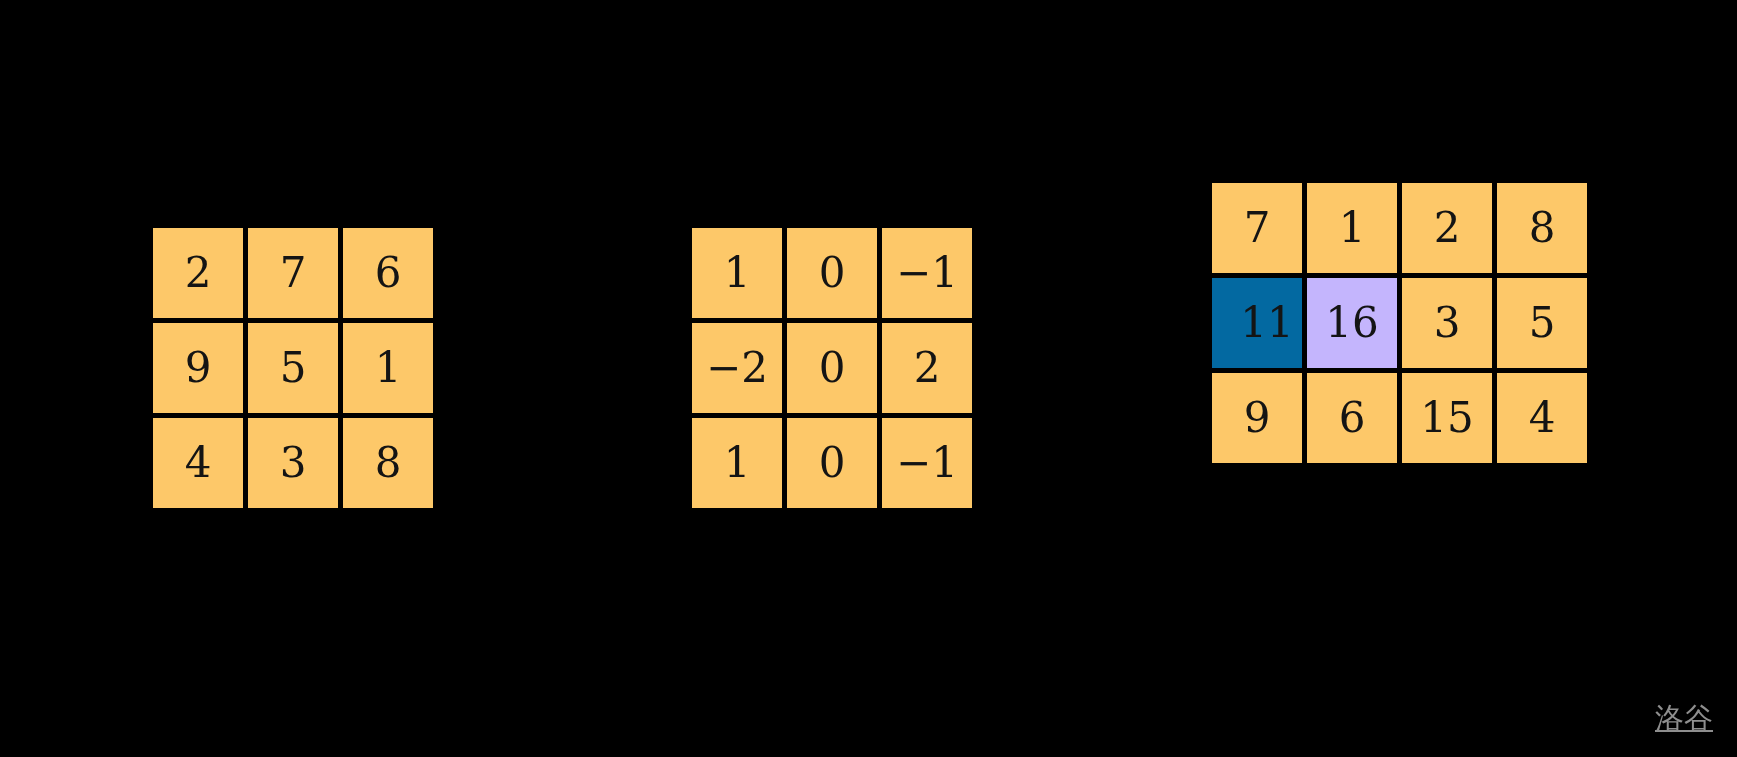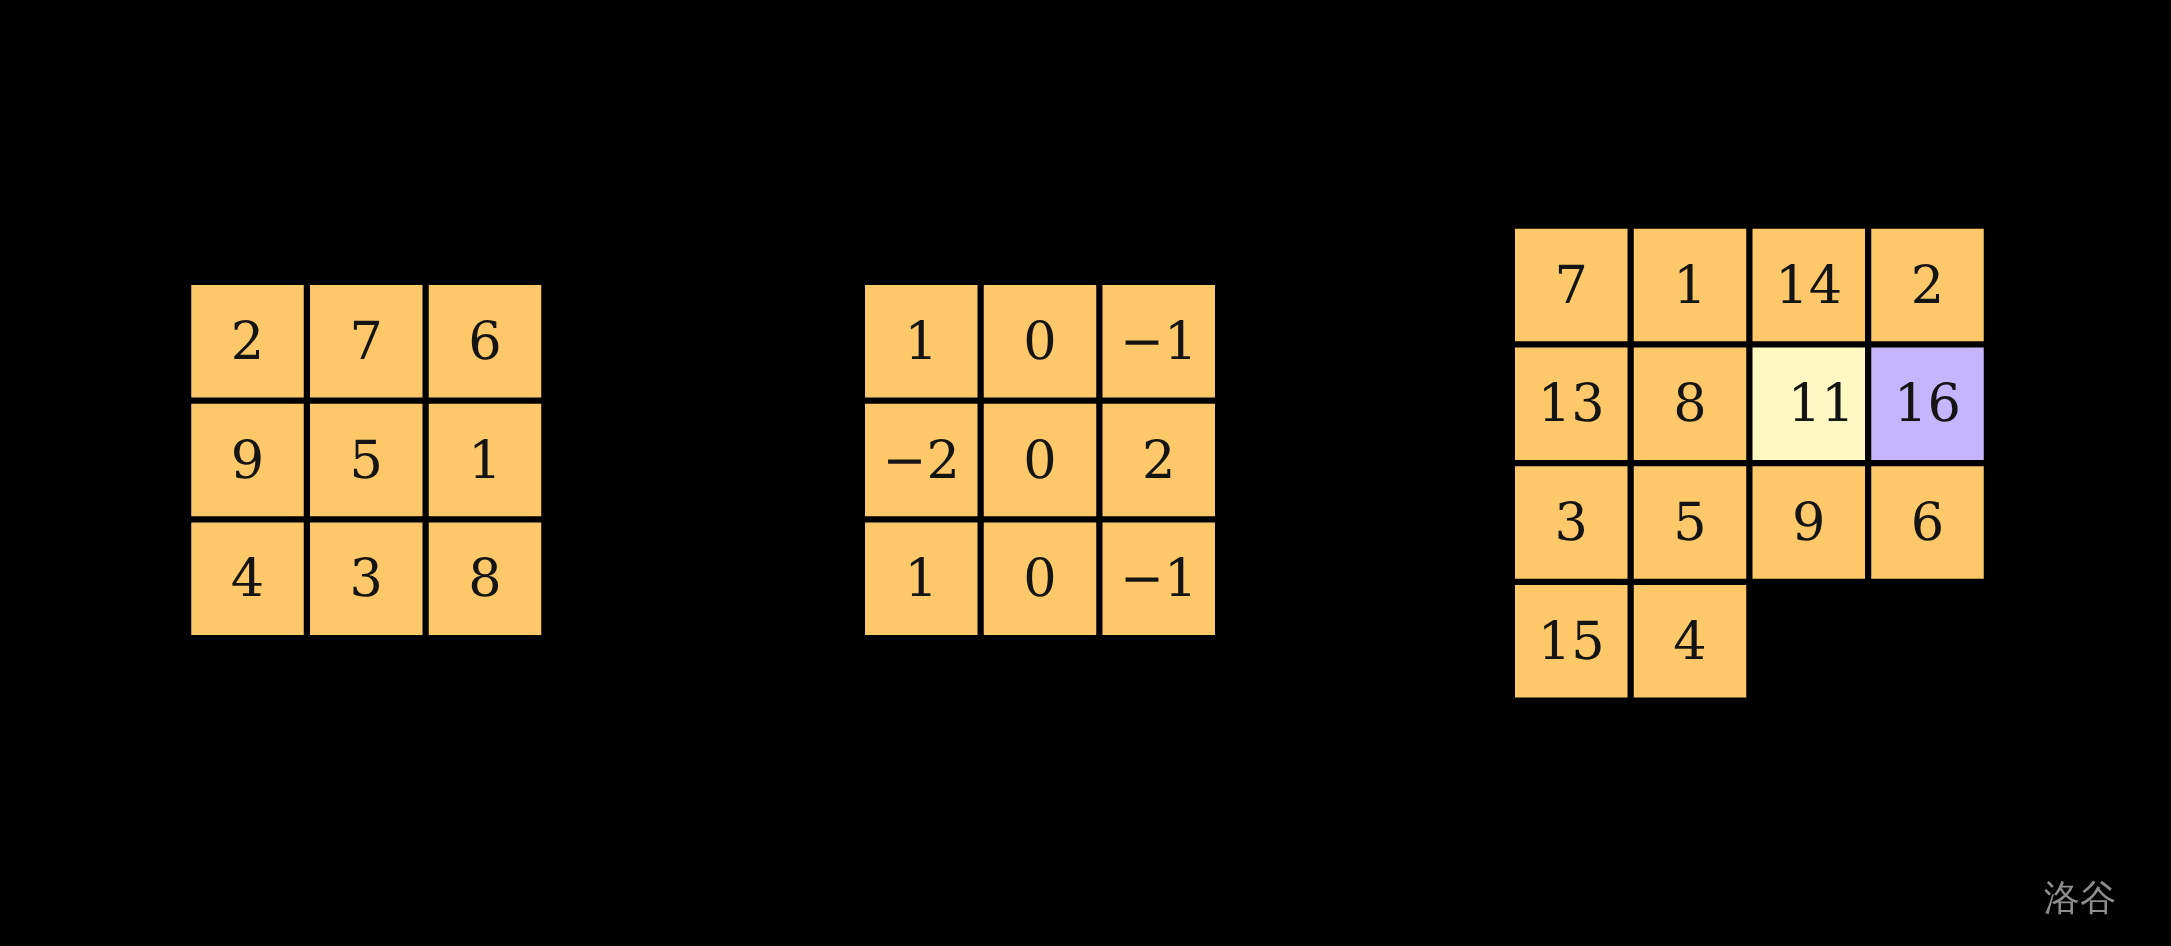--- a/index.html
+++ b/index.html
@@ -27,25 +27,26 @@
   .cell {
     display: flex;
     align-items: center;
     justify-content: center;
     font-size: 42px;
     line-height: 1;
     user-select: none;
   }
   .watermark {
     position: absolute;
-    right: 44px;
+    right: 24px;
     bottom: 24px;
     font-size: 29px;
     line-height: 1;
     font-family: "DejaVu Sans", sans-serif;
+    text-decoration: underline;
   }
 </style>
 </head>
 <body>
 
 <div class="stage" style="background: rgb(0, 0, 0);">
   <div id="grid-0" class="grid grid-3x3">
       <div class="cell" style="background: rgb(253, 200, 105); color: rgb(20, 20, 20);">2</div>
       <div class="cell" style="background: rgb(253, 200, 105); color: rgb(20, 20, 20);">7</div>
       <div class="cell" style="background: rgb(253, 200, 105); color: rgb(20, 20, 20);">6</div>
@@ -63,25 +64,23 @@
       <div class="cell" style="background: rgb(253, 200, 105); color: rgb(20, 20, 20);">−2</div>
       <div class="cell" style="background: rgb(253, 200, 105); color: rgb(20, 20, 20);">0</div>
       <div class="cell" style="background: rgb(253, 200, 105); color: rgb(20, 20, 20);">2</div>
       <div class="cell" style="background: rgb(253, 200, 105); color: rgb(20, 20, 20);">1</div>
       <div class="cell" style="background: rgb(253, 200, 105); color: rgb(20, 20, 20);">0</div>
       <div class="cell" style="background: rgb(253, 200, 105); color: rgb(20, 20, 20);">−1</div>
     </div>
   <div id="grid-2" class="grid grid-4x4">
       <div class="cell" style="background: rgb(253, 200, 105); color: rgb(20, 20, 20);">7</div>
       <div class="cell" style="background: rgb(253, 200, 105); color: rgb(20, 20, 20);">1</div>
-      <div class="cell" style="background: rgb(253, 200, 105); color: rgb(20, 20, 20);">14</div>
       <div class="cell" style="background: rgb(253, 200, 105); color: rgb(20, 20, 20);">2</div>
-      <div class="cell" style="background: rgb(253, 200, 105); color: rgb(20, 20, 20);">13</div>
       <div class="cell" style="background: rgb(253, 200, 105); color: rgb(20, 20, 20);">8</div>
-      <div class="cell" style="background: #fef9c3; color: rgb(20, 20, 20); padding-left: 20px;">11</div>
+      <div class="cell" style="background: #0369a1; color: rgb(20, 20, 20); padding-left: 20px;">11</div>
       <div class="cell" style="background: #c4b5fd; color: rgb(20, 20, 20);">16</div>
       <div class="cell" style="background: rgb(253, 200, 105); color: rgb(20, 20, 20);">3</div>
       <div class="cell" style="background: rgb(253, 200, 105); color: rgb(20, 20, 20);">5</div>
       <div class="cell" style="background: rgb(253, 200, 105); color: rgb(20, 20, 20);">9</div>
       <div class="cell" style="background: rgb(253, 200, 105); color: rgb(20, 20, 20);">6</div>
       <div class="cell" style="background: rgb(253, 200, 105); color: rgb(20, 20, 20);">15</div>
       <div class="cell" style="background: rgb(253, 200, 105); color: rgb(20, 20, 20);">4</div>
     </div>
   <div class="watermark" style="color: rgb(142, 142, 142);">洛谷</div>
 </div>

